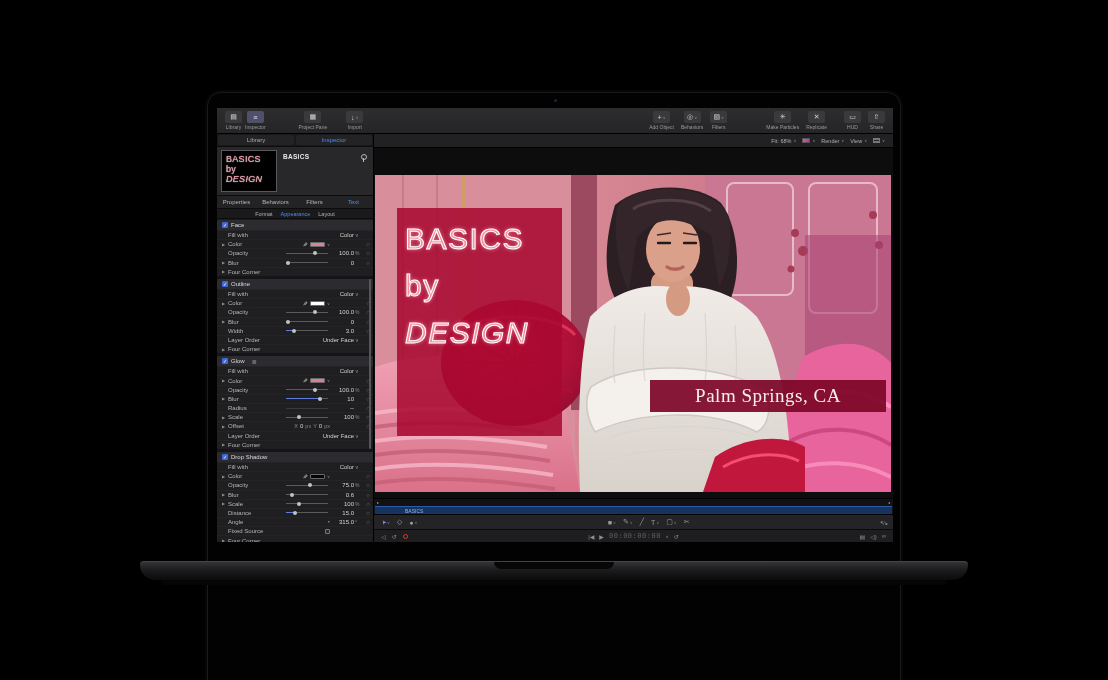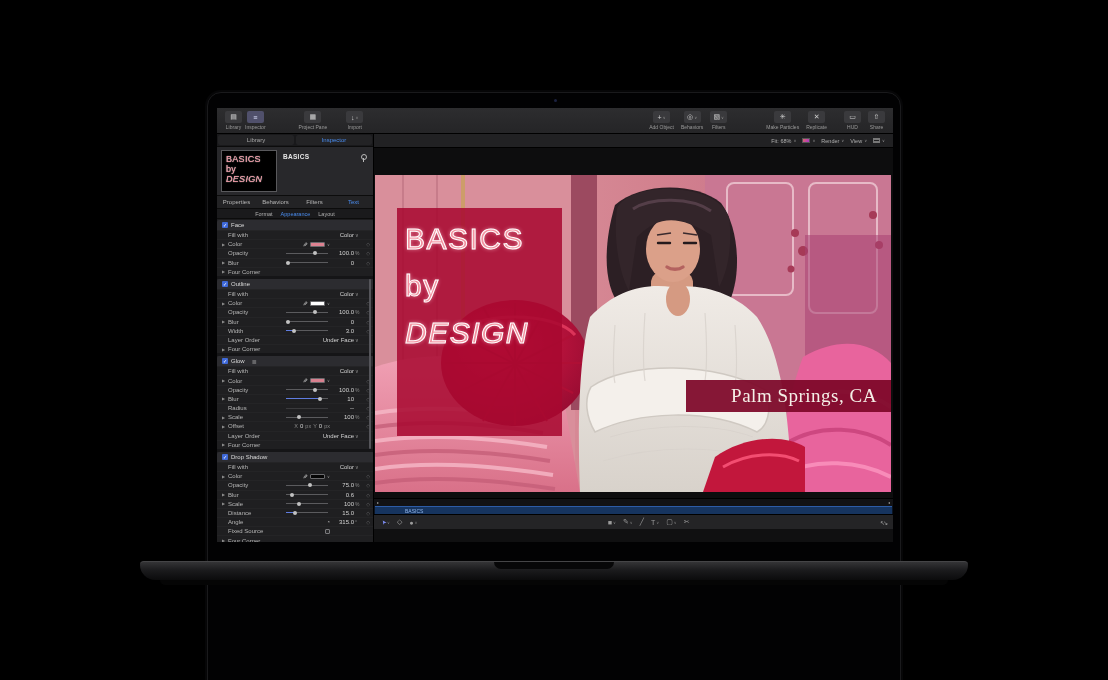--- a/index.html
+++ b/index.html
@@ -86,21 +86,21 @@
              display:flex;align-items:center;justify-content:flex-end;gap:6px;padding:0 8px;font-size:5.5px;color:#b0b0b0;}
   .cb-item{display:flex;align-items:center;gap:2px;}
   .mini-sw{width:8px;height:5px;border:1px solid #555;background:linear-gradient(120deg,#d66,#a3c);}
   .mini-grid{width:7px;height:5px;border:1px solid #777;background:linear-gradient(#777 1px,transparent 1px) 0 0/3px 2px;}
   .canvas{position:absolute;left:0;top:14px;width:519px;height:350px;background:#0d0d0e;}
   .comp{position:absolute;left:1px;top:27px;width:516px;height:317px;overflow:hidden;background:#caa;}
   .headline{position:absolute;left:30px;top:40px;line-height:47px;font-size:30px;color:var(--headline_pink);
             -webkit-text-stroke:1px #fff;text-shadow:0 0 4px rgba(255,190,205,.8);letter-spacing:1.5px;white-space:nowrap;}
   .headline .it{font-style:italic;}
   .locbar{position:absolute;left:275px;top:205px;width:236px;height:32px;background:rgba(125,6,40,.93);
-          display:flex;align-items:center;justify-content:center;margin-left:36px;}
+          display:flex;align-items:center;justify-content:center;}
   .locbar span{font-family:"Liberation Serif", serif;font-size:19px;color:#f5efe7;letter-spacing:.5px;white-space:nowrap;}
 
   
   .minitl{position:absolute;left:0;top:364px;width:519px;height:16px;background:#0e0e10;border-top:1px solid #000;}
   .tlstrip{position:relative;height:7px;background:#121214;}
   .tlmark{position:absolute;top:1px;font-size:4px;color:#9a9a9a;}
   .tlmark.in{left:3px;} .tlmark.out{right:3px;}
   .tltrack{position:relative;height:9px;background:#0b1422;}
   .tlbar{position:absolute;left:1px;right:1px;top:0;height:8px;background:var(--timeline_blue);border-top:1px solid #2d5ca6;}
   .tlbar span{position:absolute;left:30px;top:1px;font-size:5px;color:#8fb3e8;}
@@ -762,20 +762,37 @@
                 <span>▢</span>
                 <span class="dd">∨</span>
               </span>
             <span class="tool">
                 <span>✂</span>
               </span>
           </span>
           <span class="expand">↖↘</span>
         </div>
 
+        <div class="transport">
+          <span>◁</span>
+          <span>↺</span>
+          <span class="recdot"></span>
+          <span class="playback">
+            <span>|◀</span>
+            <span>▶</span>
+            <span class="tc">00:00:00:00</span>
+            <span class="dd2">∨</span>
+            <span>↺</span>
+          </span>
+          <span class="rgrp">
+            <span>▤</span>
+            <span>◁)</span>
+            <span>∞</span>
+          </span>
+        </div>
       </div>
     </div>
   </div>
 
   <div class="base">
     <div class="notchcut"></div>
   </div>
   <div class="base-shadow"></div>
 </div>
 

